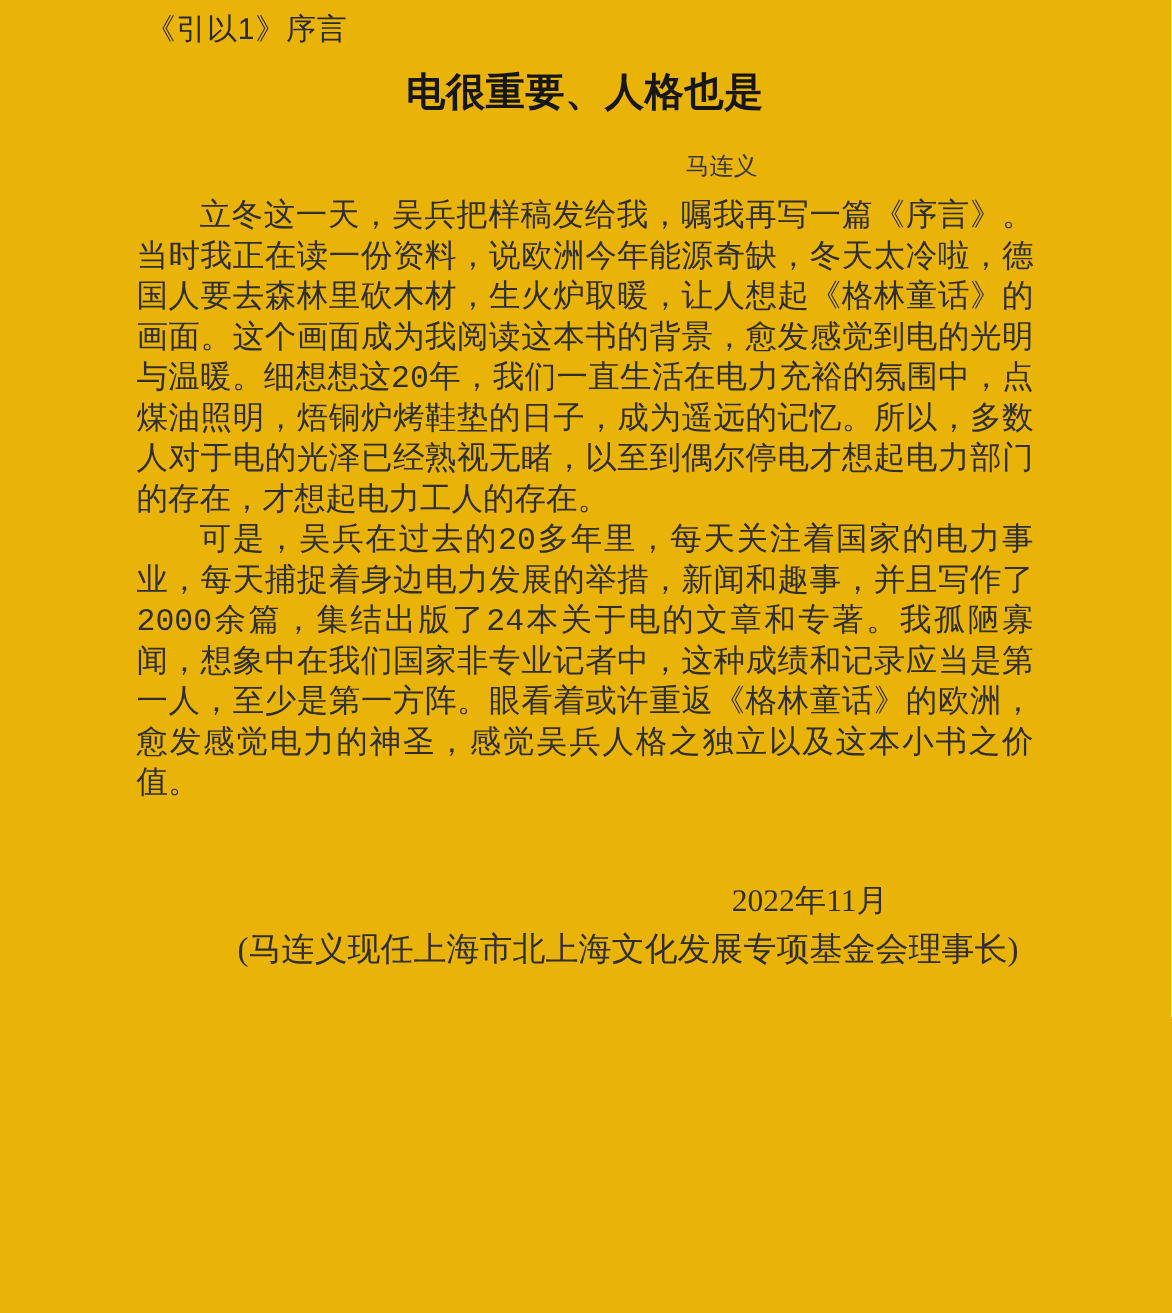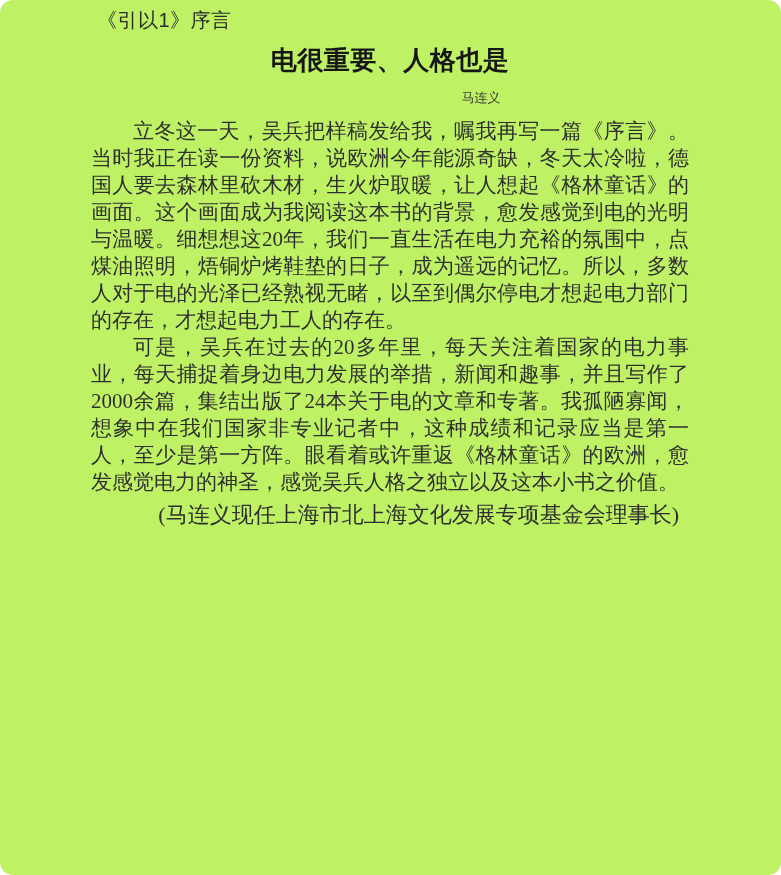--- a/index.html
+++ b/index.html
@@ -4,64 +4,64 @@
 <style>
   html, body {
     margin: 0;
     padding: 0;
     background: #ffffff;
   }
   .page {
     position: relative;
     width: 781px;
     height: 875px;
-    background: #bef264;
+    background: #eab308;
     overflow: hidden;
     font-family: "Liberation Serif", "DejaVu Serif", serif;
     color: #2f2f2f;
-    border-radius: 13px;
   }
   .doc-label {
     position: absolute;
     left: 97px;
     top: 8px;
     font-family: "Liberation Sans", "DejaVu Sans", sans-serif;
     font-size: 20px;
     line-height: 24px;
     color: #2b2b2b;
     letter-spacing: 0.5px;
   }
   .content {
     position: absolute;
     left: 91px;
     top: 46px;
     width: 598px;
   }
   .title {
     text-align: center;
-    font-family: Liberation Mono, monospace;
+    font-family: Liberation Serif, serif;
     font-weight: 700;
     font-size: 26px;
     line-height: 32px;
     color: #161616;
     letter-spacing: 0.5px;
   }
   .author-line {
-    margin-top: 8px;
+    margin-top: 22px;
     text-align: center;
-    font-size: 13px;
+    font-size: 16px;
     line-height: 24px;
     color: #383838;
   }
   .author-line .author-name {
     position: relative;
     left: 91px;
   }
   .body-text {
     margin-top: 8px;
+    font-family: Liberation Mono, monospace;
   }
   .body-text p {
     margin: 0;
     font-size: 21px;
     line-height: 27px;
     text-indent: 2em;
     text-align: justify;
     text-justify: inter-ideograph;
     color: #2f2f2f;
     word-break: normal;
@@ -97,18 +97,19 @@
 
     <div class="author-line">
       <span class="author-name">马连义</span>
     </div>
 
     <div class="body-text">
       <p>立冬这一天，吴兵把样稿发给我，嘱我再写一篇《序言》。当时我正在读一份资料，说欧洲今年能源奇缺，冬天太冷啦，德国人要去森林里砍木材，生火炉取暖，让人想起《格林童话》的画面。这个画面成为我阅读这本书的背景，愈发感觉到电的光明与温暖。细想想这20年，我们一直生活在电力充裕的氛围中，点煤油照明，焐铜炉烤鞋垫的日子，成为遥远的记忆。所以，多数人对于电的光泽已经熟视无睹，以至到偶尔停电才想起电力部门的存在，才想起电力工人的存在。</p>
       <p>可是，吴兵在过去的20多年里，每天关注着国家的电力事业，每天捕捉着身边电力发展的举措，新闻和趣事，并且写作了2000余篇，集结出版了24本关于电的文章和专著。我孤陋寡闻，想象中在我们国家非专业记者中，这种成绩和记录应当是第一人，至少是第一方阵。眼看着或许重返《格林童话》的欧洲，愈发感觉电力的神圣，感觉吴兵人格之独立以及这本小书之价值。</p>
     </div>
 
+    <div class="date-line">2022年11月</div>
 
     <div class="footer-note">(马连义现任上海市北上海文化发展专项基金会理事长)</div>
 
   </div>
 
 </div>
 
 </body></html>

